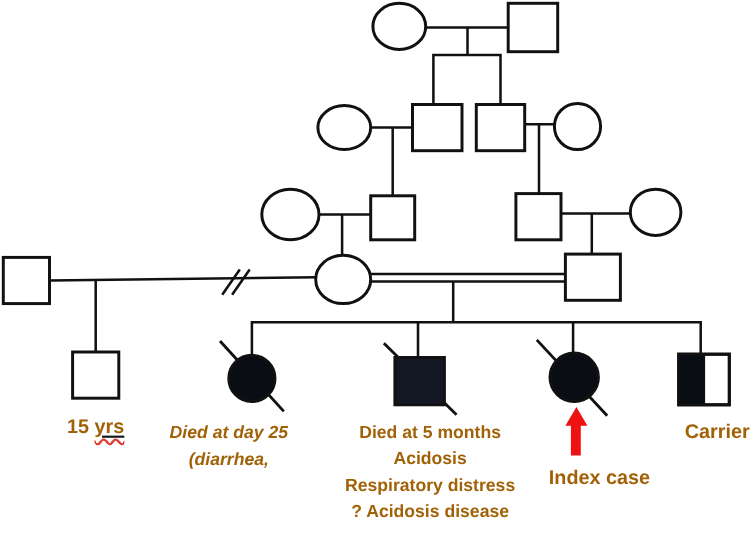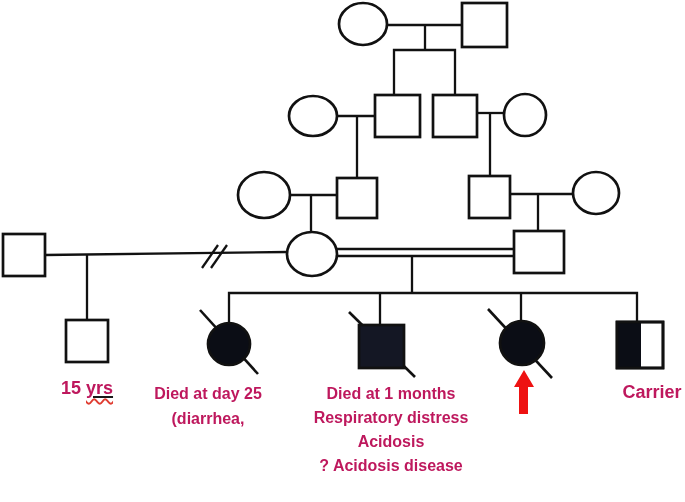--- a/index.html
+++ b/index.html
@@ -7,38 +7,38 @@
     position:relative;
     width:685px;height:502px;
     background:#ffffff;
     font-family:"Liberation Sans",sans-serif;
     overflow:hidden;
   }
   .stage svg{position:absolute;left:0;top:0;}
   .lbl{
     position:absolute;
     font-weight:700;
-    color:#be185d;
+    color:#a16207;
     text-align:center;
     white-space:nowrap;
   }
   .lbl .line{white-space:nowrap;}
   .lbl-age{left:48px;top:378px;width:78px;font-size:18px;}
   .lbl-age .unit{
     margin-left:5px;
     text-decoration:underline wavy #e03c31;
     text-decoration-thickness:1.5px;
     text-underline-offset:4px;
   }
   .lbl-age .unit .ul{
     text-decoration:underline solid #191919;
     text-decoration-thickness:2px;
     text-underline-offset:2px;
   }
-  .lbl-child1{left:112px;top:382px;width:192px;font-size:16px;line-height:24.5px;}
+  .lbl-child1{left:112px;top:382px;width:192px;font-size:16px;line-height:24.5px;font-style:italic;}
   .lbl-child2{left:296px;top:382px;width:190px;font-size:16px;line-height:24px;}
   .lbl-index{left:494px;top:424px;width:102px;font-size:18px;}
   .lbl-carrier{left:610px;top:382px;width:84px;font-size:18px;}
 </style>
 </head>
 <body>
 
 <div class="stage">
 
   <svg width="685" height="502" viewBox="0 0 685 502">
@@ -113,22 +113,23 @@
   <div class="lbl lbl-age">
     <span>15</span><span class="unit"><span class="ul">yrs</span></span>
   </div>
 
   <div class="lbl lbl-child1">
     <div class="line">Died at day 25</div>
     <div class="line">(diarrhea,</div>
   </div>
 
   <div class="lbl lbl-child2">
-    <div class="line">Died at 1 months</div>
+    <div class="line">Died at 5 months</div>
+    <div class="line">Acidosis</div>
     <div class="line">Respiratory distress</div>
-    <div class="line">Acidosis</div>
     <div class="line">? Acidosis disease</div>
   </div>
 
+  <div class="lbl lbl-index">Index case</div>
 
   <div class="lbl lbl-carrier">Carrier</div>
 
 </div>
 
 </body></html>

